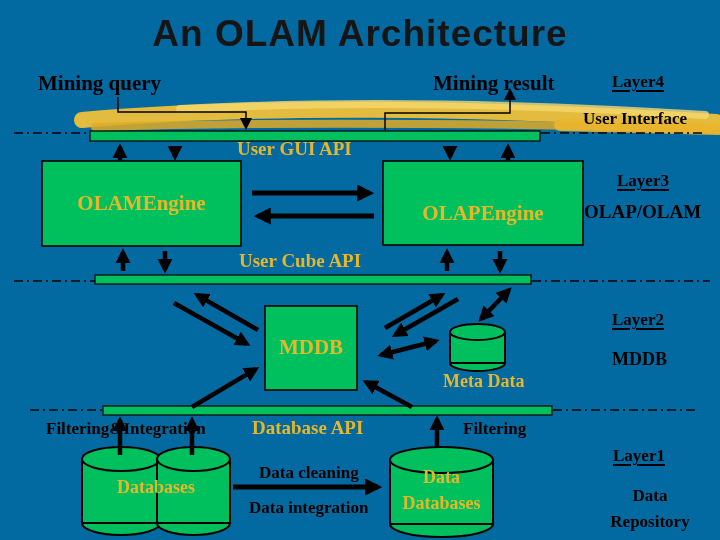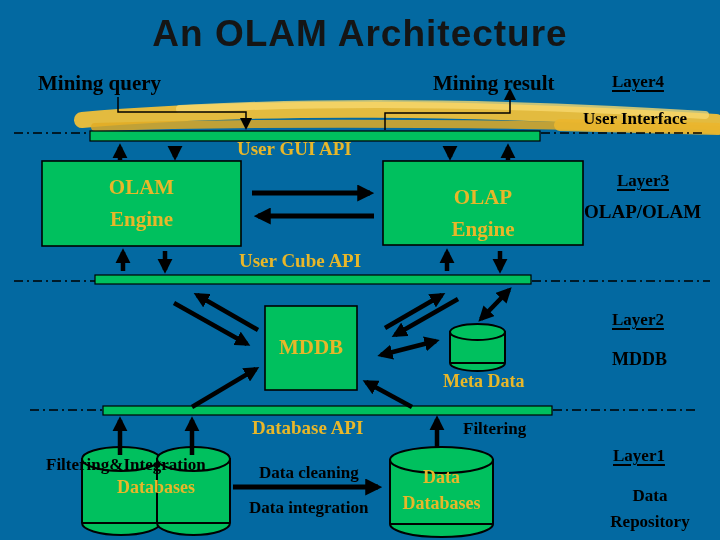--- a/index.html
+++ b/index.html
@@ -6,21 +6,21 @@
   .slide{position:relative;width:720px;height:540px;background:#0369a1;overflow:hidden;
          font-family:"Liberation Serif", serif;}
   .layer-svg{position:absolute;left:0;top:0;z-index:1;}
   .lbl{position:absolute;z-index:3;font-weight:bold;font-size:17px;color:#000;white-space:nowrap;line-height:1.15;}
   .gold{color:#e8b729;}
   .u{text-decoration:underline;text-decoration-thickness:2px;text-underline-offset:3px;}
   .fs21{font-size:21px;}
   .fs19{font-size:19px;}
   .fs18{font-size:18px;}
   .center{text-align:center;white-space:normal;}
-  .boxlbl{position:absolute;z-index:3;display:flex;flex-direction:column;align-items:center;justify-content:center;
+  .boxlbl{position:absolute;z-index:3;display:flex;flex-direction:row;align-items:center;justify-content:center;
           font-weight:bold;color:#e8b729;font-size:21px;line-height:1.5;}
   .title{position:absolute;z-index:3;left:0;right:0;top:13px;text-align:center;
          font-family:"Liberation Sans", sans-serif;font-weight:900;font-size:37px;
          letter-spacing:1px;color:#151515;}
 </style>
 </head>
 <body>
 
 <div class="slide">
 
@@ -140,21 +140,21 @@
   <div class="lbl fs19" style="left:584px;top:201px;">OLAP/OLAM</div>
 
   <div class="lbl fs19 gold" style="left:239px;top:250px;">User Cube API</div>
   <div class="boxlbl" style="left:265px;top:306px;width:92px;height:84px;">
     <span>MDDB</span>
   </div>
   <div class="lbl u" style="left:612px;top:310px;">Layer2</div>
   <div class="lbl fs18" style="left:612px;top:349px;">MDDB</div>
   <div class="lbl fs18 gold" style="left:443px;top:371px;">Meta Data</div>
 
-  <div class="lbl" style="left:46px;top:419px;margin-top:36px;">Filtering&amp;Integration</div>
+  <div class="lbl" style="left:46px;top:419px;">Filtering&amp;Integration</div>
   <div class="lbl fs19 gold" style="left:252px;top:417px;">Database API</div>
   <div class="lbl" style="left:444px;top:419px;margin-left:19px;">Filtering</div>
   <div class="lbl u" style="left:613px;top:446px;">Layer1</div>
   <div class="lbl center" style="left:595px;top:483px;width:110px;line-height:1.55;">
     <span style="display:block;">Data</span>
     <span style="display:block;">Repository</span>
   </div>
 
   <div class="lbl fs18 gold center" style="left:82px;top:477px;width:148px;">Databases</div>
   <div class="lbl" style="left:259px;top:463px;">Data cleaning</div>

